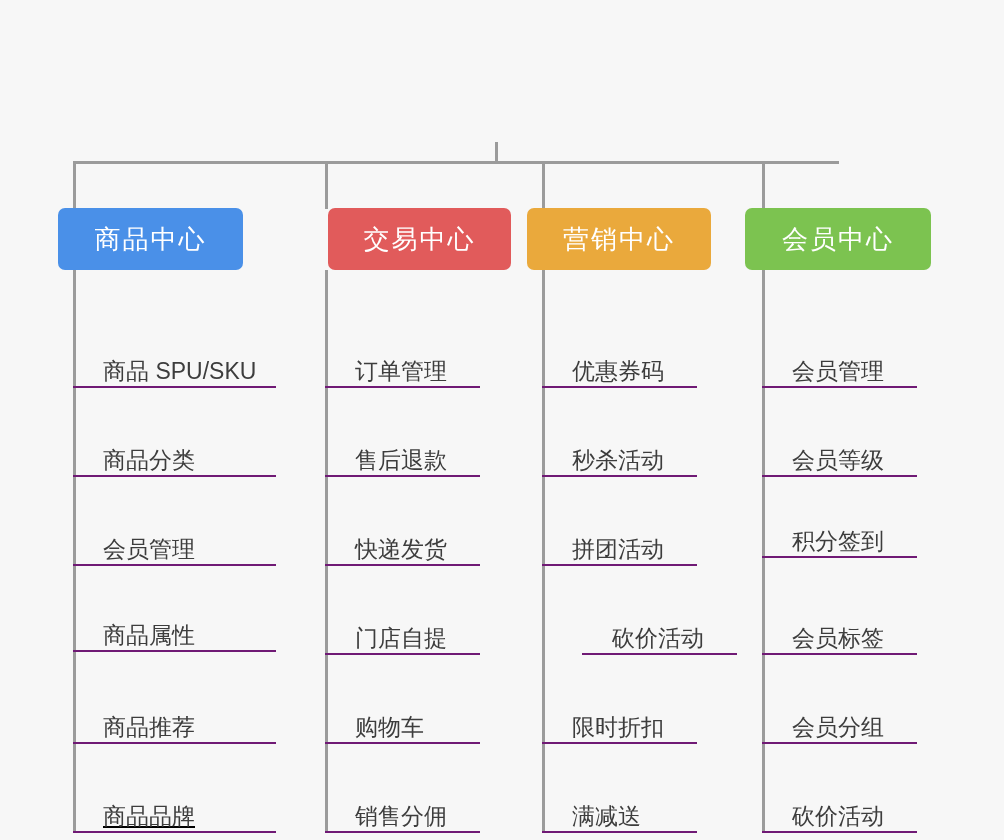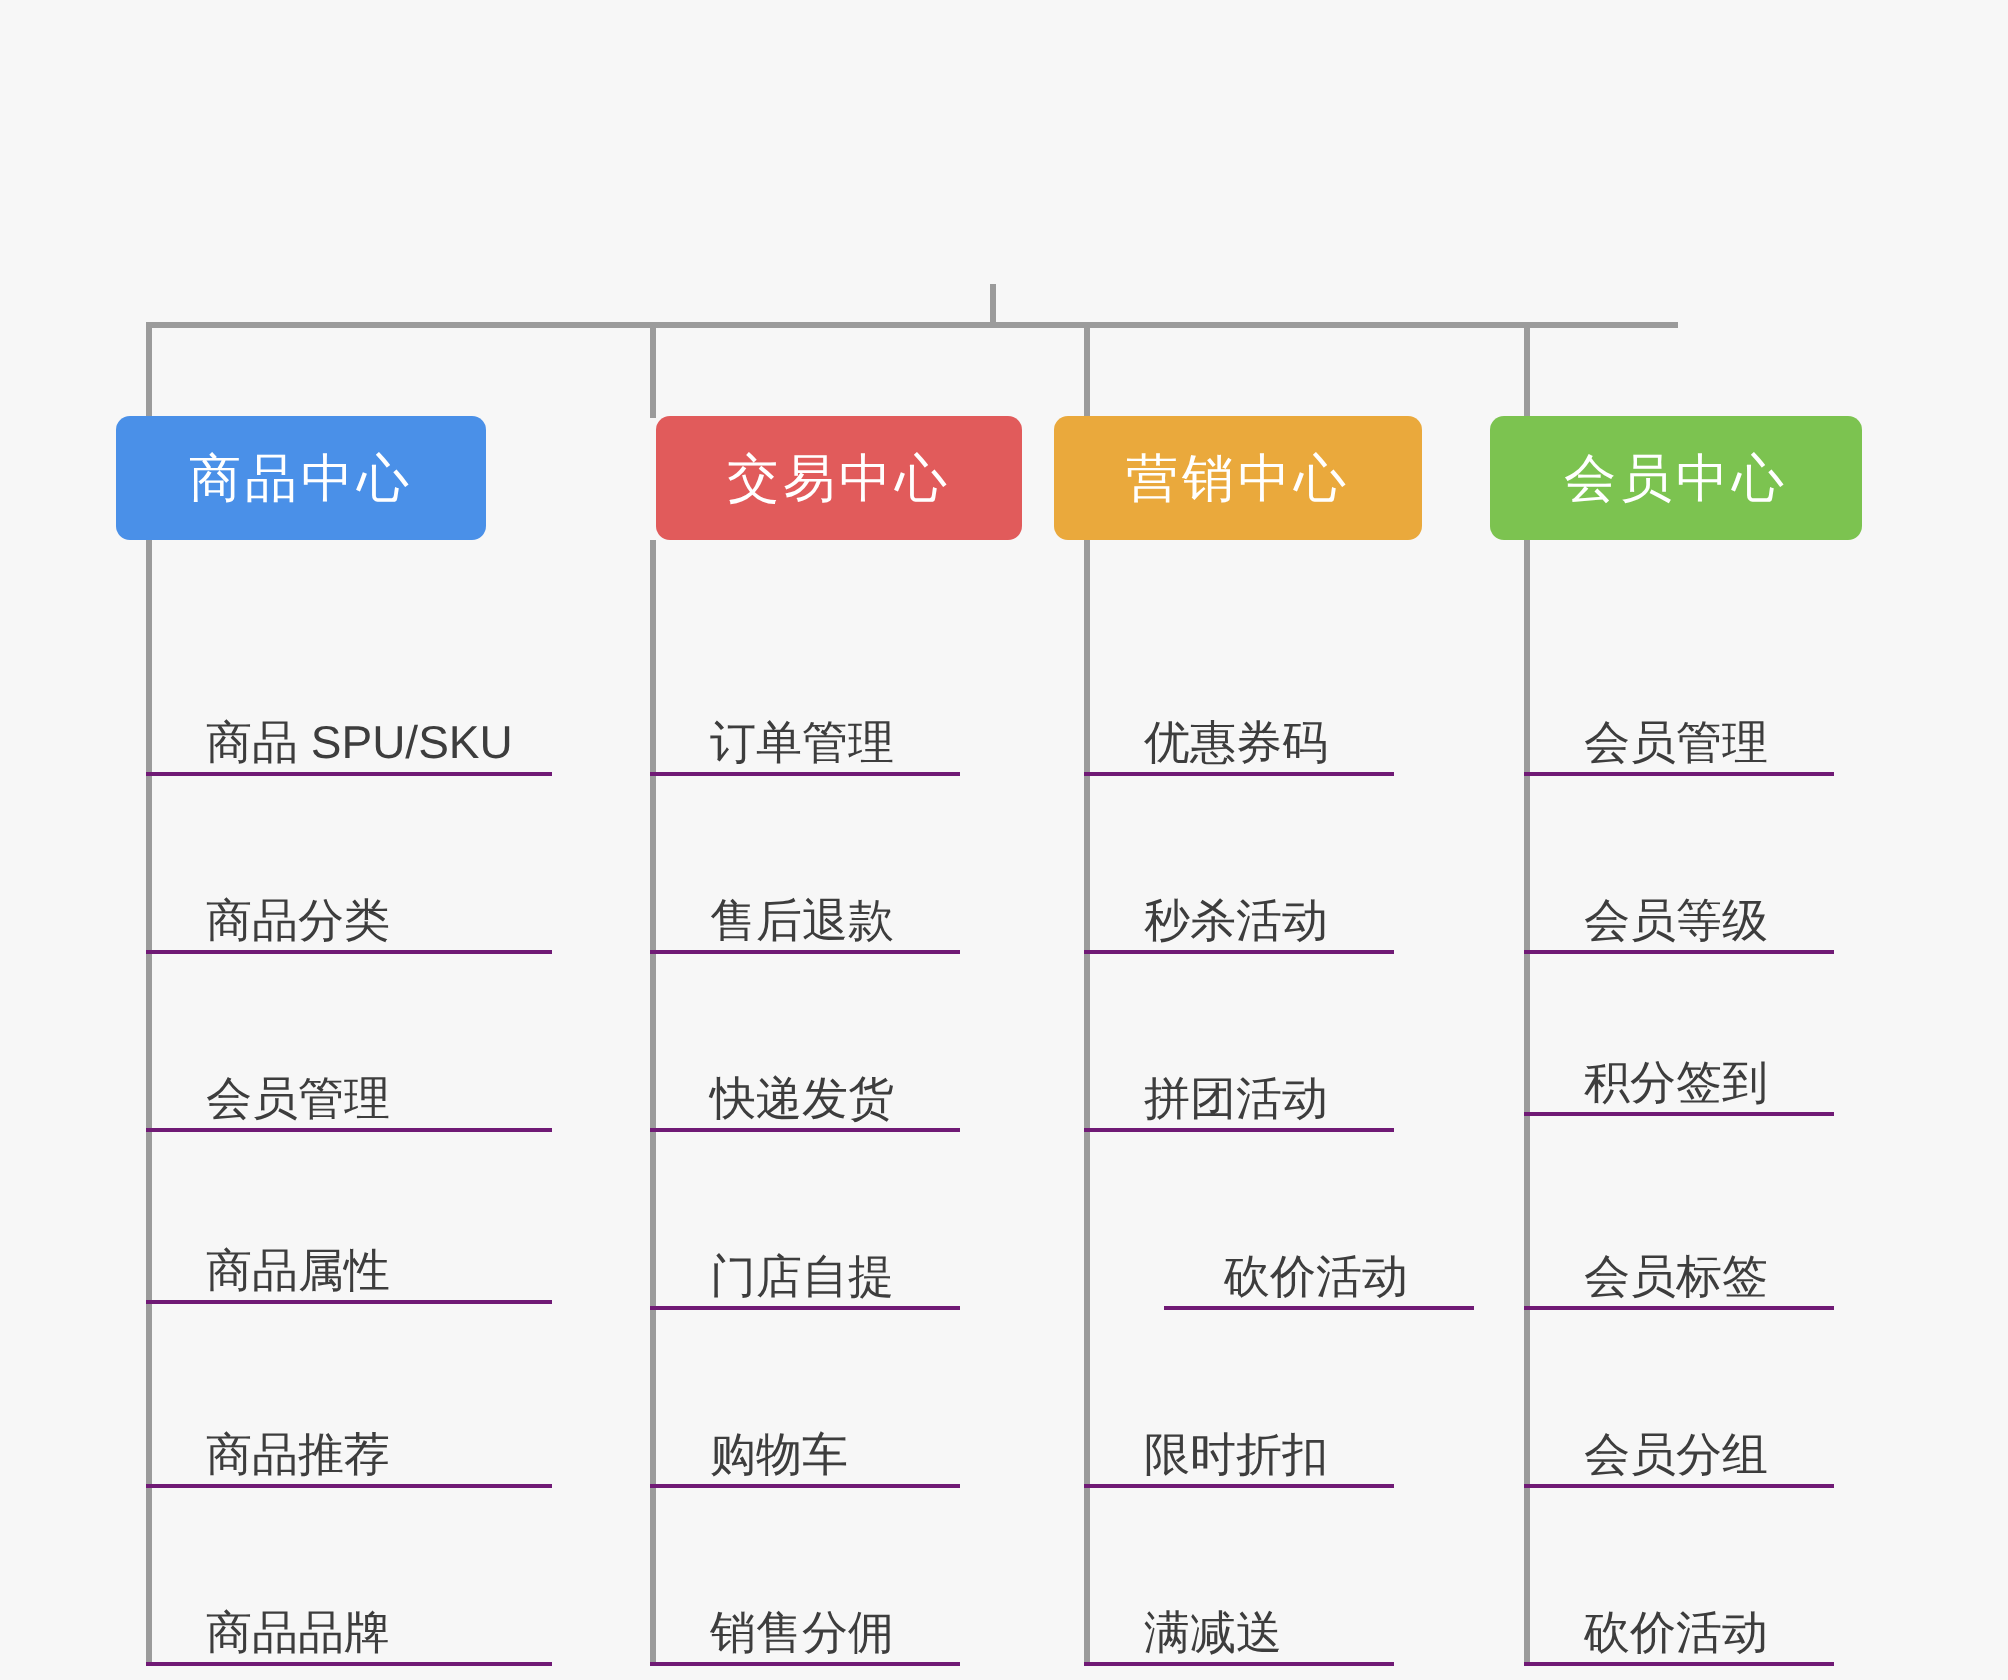--- a/index.html
+++ b/index.html
@@ -113,21 +113,21 @@
       </div>
       <div class="leaf" style="top: 230px; width: 203px; height: 66px;">
         <span class="leaf-label">会员管理</span>
       </div>
       <div class="leaf" style="top: 316px; width: 203px; height: 66px;">
         <span class="leaf-label">商品属性</span>
       </div>
       <div class="leaf" style="top: 408px; width: 203px; height: 66px;">
         <span class="leaf-label">商品推荐</span>
       </div>
-      <div class="leaf" style="top: 497px; width: 203px; height: 66px;">
+      <div class="leaf" style="top: 497px; width: 203px; height: 66px; text-decoration: underline;">
         <span class="leaf-label">商品品牌</span>
       </div>
     </div>
   <div class="col" id="col1" style="left: 325px;">
       <div class="col-spine" style="height: 563px;"></div>
       <div class="leaf" style="top: 52px; width: 155px; height: 66px;">
         <span class="leaf-label">订单管理</span>
       </div>
       <div class="leaf" style="top: 141px; width: 155px; height: 66px;">
         <span class="leaf-label">售后退款</span>

